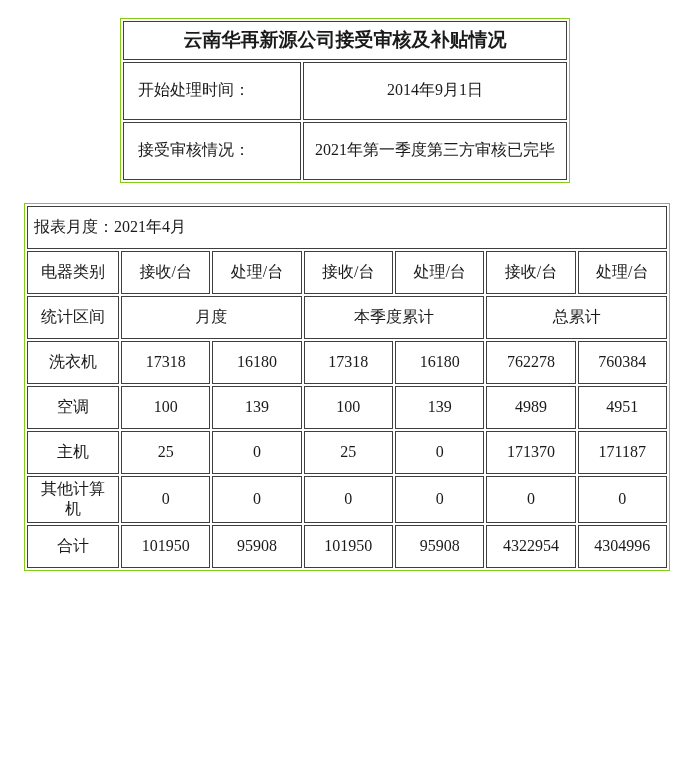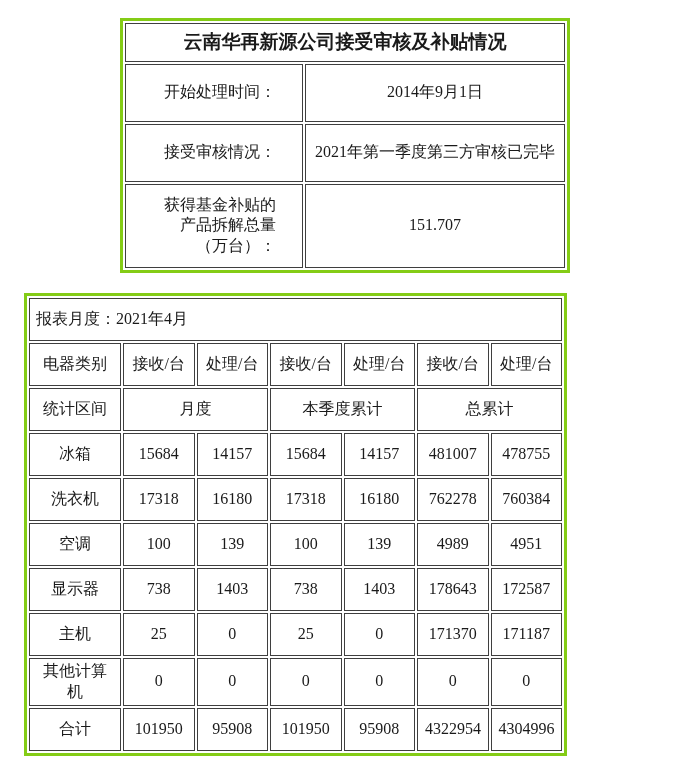--- a/index.html
+++ b/index.html
@@ -12,21 +12,21 @@
     height: 765px;
     box-sizing: border-box;
     overflow: hidden;
     background: #ffffff;
     font-family: "Liberation Serif", "DejaVu Serif", serif;
     color: #1a1a1a;
   }
   table {
     border-collapse: separate;
     border-spacing: 2px;
-    border: 3px solid #84cc16;
+    border: 1px solid #84cc16;
     background: #ffffff;
   }
   td {
     border: 1px solid #3f3f3f;
     font-size: 16px;
     line-height: 1.3;
     vertical-align: middle;
     background: #ffffff;
   }
 
@@ -36,33 +36,33 @@
     margin: 18px 0 0 120px;
     table-layout: fixed;
   }
   .summary .title-cell {
     font-size: 19px;
     font-weight: bold;
     text-align: center;
     padding: 6px 4px;
   }
   .summary td.label-cell {
-    text-align: right;
-    padding: 10px 26px;
+    text-align: left;
+    padding: 10px 14px;
     height: 26px;
   }
   .summary td.value-cell {
     text-align: center;
     padding: 15px 6px;
     height: 26px;
   }
 
   
   .report {
-    width: 543px;
+    width: 646px;
     margin: 20px 16px 0 24px;
     table-layout: fixed;
   }
   .report td {
     text-align: center;
     padding: 2px 7px;
     height: 37px;
   }
   .report td.period-cell {
     text-align: left;
@@ -89,24 +89,20 @@
         <tr>
           <td class="label-cell">开始处理时间：</td>
           <td class="value-cell">2014年9月1日</td>
         </tr>
 
         <tr>
           <td class="label-cell">接受审核情况：</td>
           <td class="value-cell">2021年第一季度第三方审核已完毕</td>
         </tr>
 
-        <tr>
-          <td class="label-cell">获得基金补贴的产品拆解总量（万台）：</td>
-          <td class="value-cell">151.707</td>
-        </tr>
       </tbody>
   </table>
 
   <table class="report">
     <colgroup>
       <col style="width:92px">
       <col>
         <col>
         <col>
         <col>
@@ -129,29 +125,20 @@
       <tr>
         <td>统计区间</td>
         <td colspan="2">月度</td>
         <td colspan="2">本季度累计</td>
         <td colspan="2">总累计</td>
       </tr>
     </tbody>
     <tbody>
 
 
-        <tr>
-          <td>冰箱</td>
-          <td>15684</td>
-          <td>14157</td>
-          <td>15684</td>
-          <td>14157</td>
-          <td>481007</td>
-          <td>478755</td>
-        </tr>
 
         <tr>
           <td>洗衣机</td>
           <td>17318</td>
           <td>16180</td>
           <td>17318</td>
           <td>16180</td>
           <td>762278</td>
           <td>760384</td>
         </tr>
@@ -159,29 +146,20 @@
         <tr>
           <td>空调</td>
           <td>100</td>
           <td>139</td>
           <td>100</td>
           <td>139</td>
           <td>4989</td>
           <td>4951</td>
         </tr>
 
-        <tr>
-          <td>显示器</td>
-          <td>738</td>
-          <td>1403</td>
-          <td>738</td>
-          <td>1403</td>
-          <td>178643</td>
-          <td>172587</td>
-        </tr>
 
         <tr>
           <td>主机</td>
           <td>25</td>
           <td>0</td>
           <td>25</td>
           <td>0</td>
           <td>171370</td>
           <td>171187</td>
         </tr>

